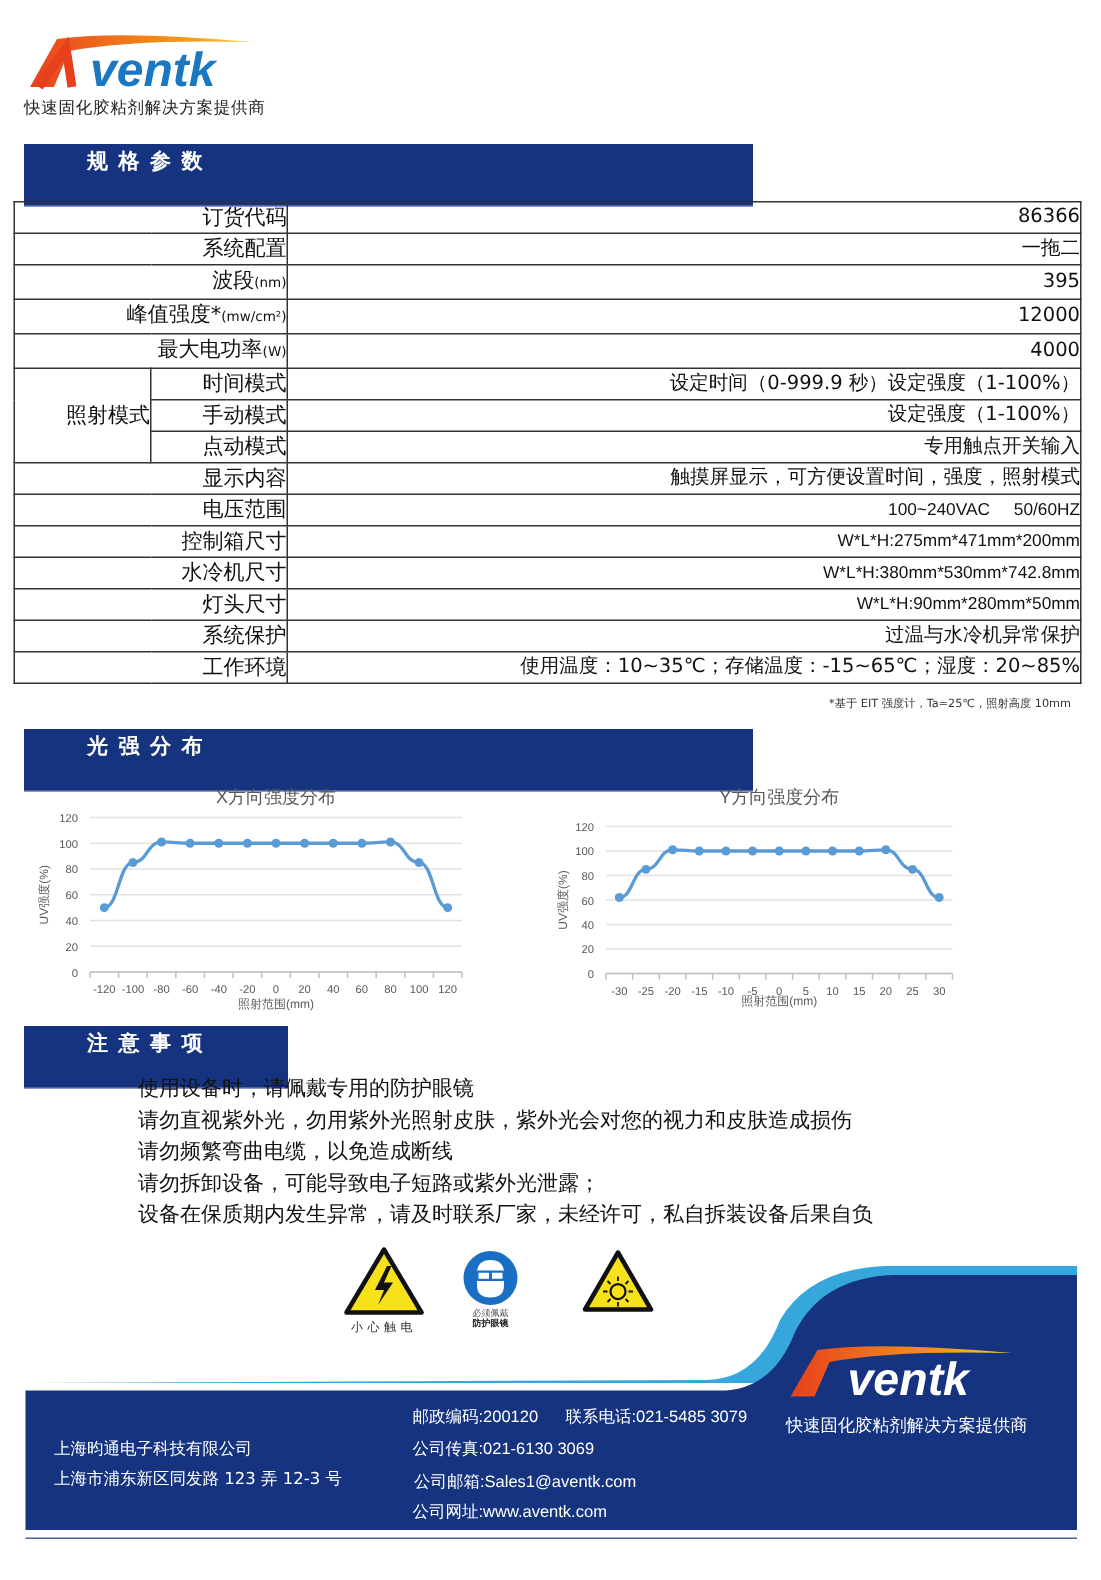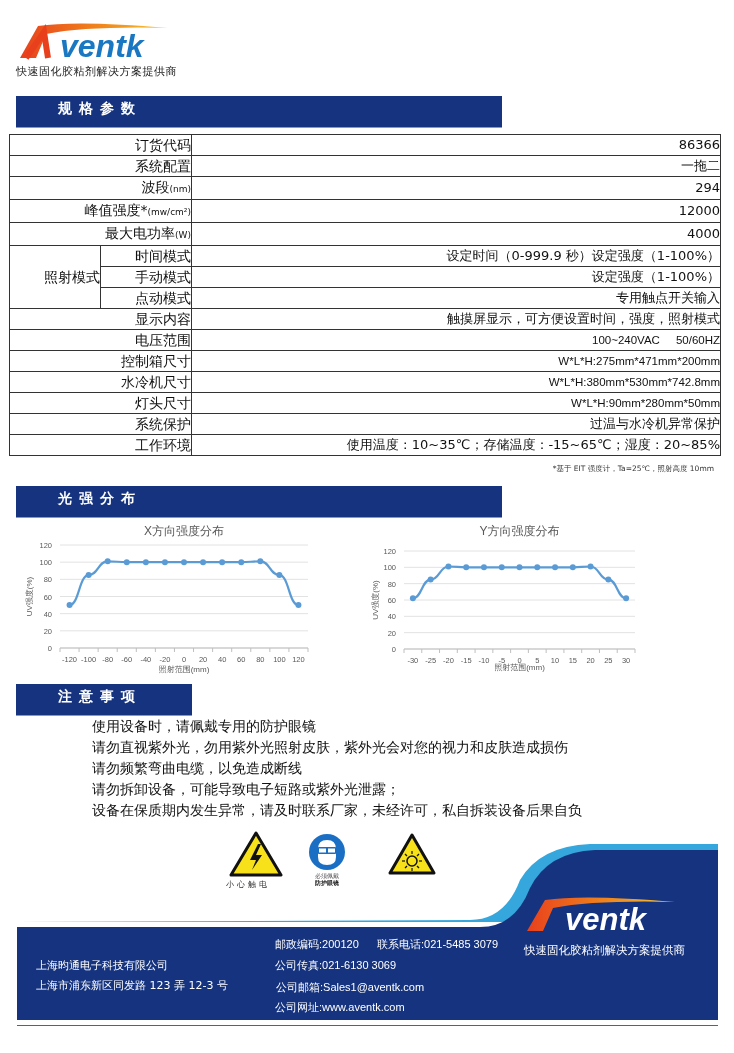--- a/index.html
+++ b/index.html
@@ -5,21 +5,21 @@
   html, body { margin:0; padding:0; background:#ffffff; }
   body { width:734px; height:1053px; position:relative; overflow:hidden;
          font-family:"DejaVu Sans", "Liberation Sans", sans-serif; color:#111; }
   .abs { position:absolute; }
 
   
   .logo { position:absolute; left:18px; top:18px; width:170px; height:42px; }
   .tagline-top { position:absolute; left:16px; top:64px; font-size:11px; color:#222; letter-spacing:0.5px; }
 
   
-  .section-bar { position:absolute; left:16px; height:32px; background:#15337e; color:#fff;
+  .section-bar { position:absolute; left:16px; height:42px; background:#15337e; color:#fff;
                  font-size:14px; font-weight:bold; letter-spacing:7px; line-height:24px;
                  padding-left:42px; box-sizing:border-box; border-bottom:1px solid #8a97c0; }
 
   
   table.spec { position:absolute; left:9px; top:134px; width:712px; border-collapse:collapse;
                font-size:13px; }
   table.spec td { border:1px solid #333; height:20px; padding:0; text-align:right;
                   line-height:20px; white-space:nowrap; }
   table.spec td.lbl { font-size:14px; }
   table.spec td.val.small { font-size:11.5px; font-family:"Liberation Sans Narrow","Liberation Sans",sans-serif; }
@@ -29,21 +29,21 @@
   
   .chart { position:absolute; }
   .chart svg text { font-family:"Liberation Sans", sans-serif; }
 
   
   .notices { position:absolute; left:92px; top:716px; font-size:14px; line-height:21px; color:#111; }
   .notices div { white-space:nowrap; }
 
   
   .sign { position:absolute; }
-  .sign-label { position:absolute; font-size:8px; color:#333; width:60px; letter-spacing:3px;font-family:Liberation Serif, serif; }
+  .sign-label { position:absolute; font-size:8px; color:#333; text-align:center; width:60px; letter-spacing:3px;font-family:Liberation Serif, serif; }
 
   
   .footer { position:absolute; left:0; top:840px; width:734px; height:180px; }
   .ft-text { position:absolute; color:#fff; font-size:11px; white-space:nowrap; }
   .ft-mono { font-family:"Liberation Sans Narrow","Liberation Sans",sans-serif; }
 </style>
 </head>
 <body>
 
 <svg class="logo" viewBox="0 0 170 42">
@@ -72,21 +72,21 @@
       <tr>
     <td class="lbl" colspan="2"><span>订货代码</span></td>
     <td class="val">86366</td>
   </tr>
   <tr>
     <td class="lbl" colspan="2"><span>系统配置</span></td>
     <td class="val">一拖二</td>
   </tr>
   <tr>
     <td class="lbl" colspan="2"><span>波段</span><span class="unit">(nm)</span></td>
-    <td class="val">294</td>
+    <td class="val">395</td>
   </tr>
   <tr>
     <td class="lbl" colspan="2"><span>峰值强度*</span><span class="unit">(mw/cm²)</span></td>
     <td class="val">12000</td>
   </tr>
   <tr>
     <td class="lbl" colspan="2"><span>最大电功率</span><span class="unit">(W)</span></td>
     <td class="val">4000</td>
   </tr>
   <tr>

